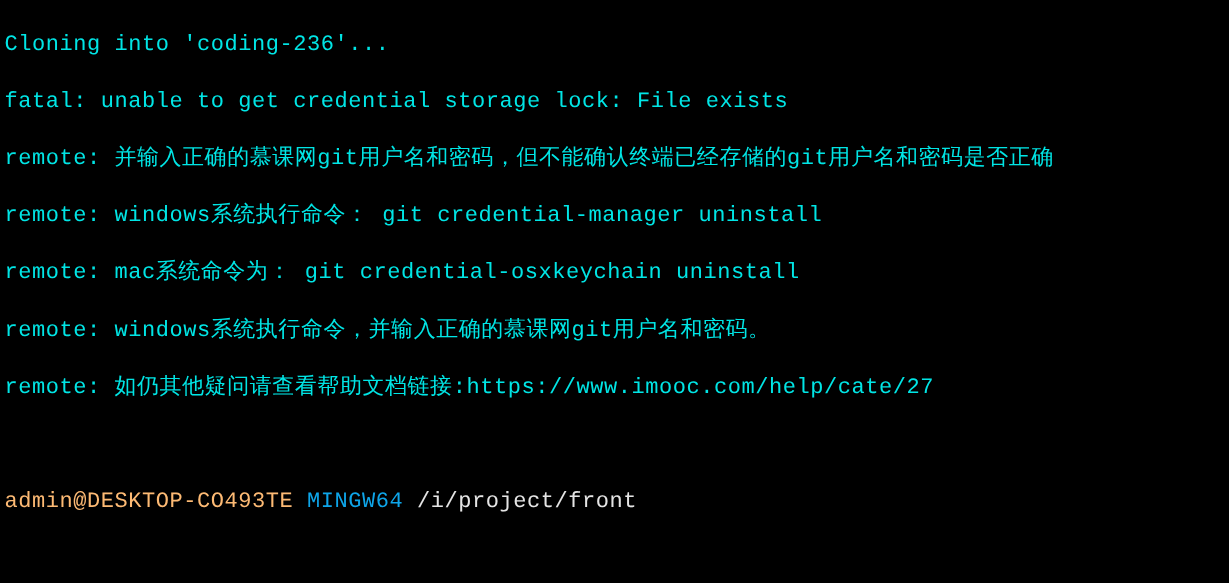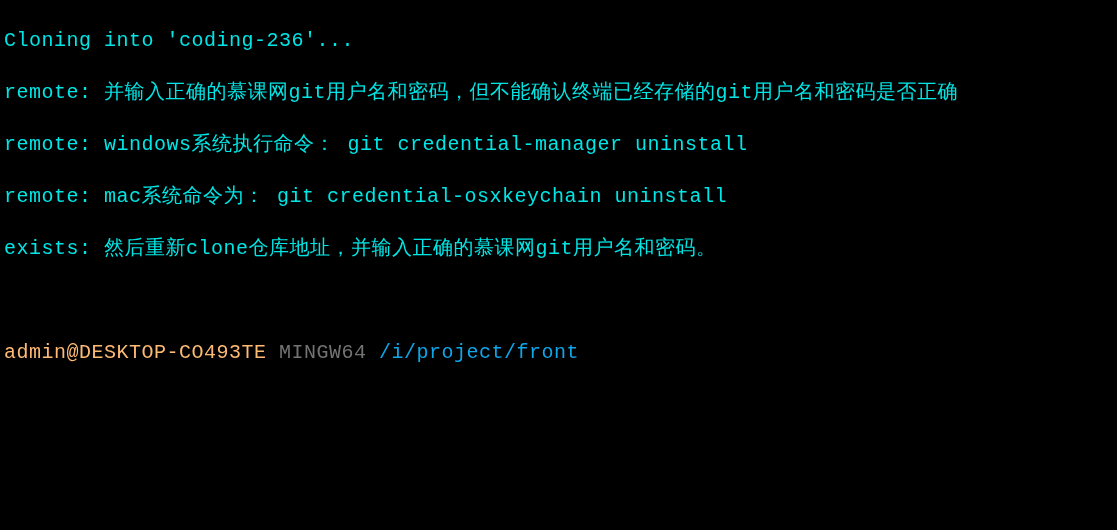--- a/index.html
+++ b/index.html
@@ -13,33 +13,35 @@
   .terminal {
     font-family: "Consolas", "Courier New", monospace;
     font-size: 20px;
     line-height: 26px;
     padding: 2px 4px;
     white-space: pre;
     letter-spacing: 0.5px;
   }
   .cyan   { color: #00e5e5; }
   .green  { color: #fdba74; }
-  .magenta{ color: #737373; }
-  .yellow { color: #0ea5e9; }
+  .magenta{ color: #0ea5e9; }
+  .yellow { color: #e5e5e5; }
   .line { display: block; }
 </style>
 </head>
 <body>
 
 <div class="terminal">
 <span class="line cyan">Cloning into 'coding-236'...</span>
+<span class="line cyan">fatal: unable to get credential storage lock: File exists</span>
 <span class="line cyan">remote: 并输入正确的慕课网git用户名和密码，但不能确认终端已经存储的git用户名和密码是否正确</span>
 <span class="line cyan">remote: windows系统执行命令： git credential-manager uninstall</span>
 <span class="line cyan">remote: mac系统命令为： git credential-osxkeychain uninstall</span>
-<span class="line cyan">exists: 然后重新clone仓库地址，并输入正确的慕课网git用户名和密码。</span>
+<span class="line cyan">remote: windows系统执行命令，并输入正确的慕课网git用户名和密码。</span>
+<span class="line cyan">remote: 如仍其他疑问请查看帮助文档链接:https://www.imooc.com/help/cate/27</span>
 <span class="line"> </span>
 <span class="line"><span class="green">admin@DESKTOP-CO493TE</span> <span class="magenta">MINGW64</span> <span class="yellow">/i/project/front</span></span>
 
 
 
 
 
 
 
 

